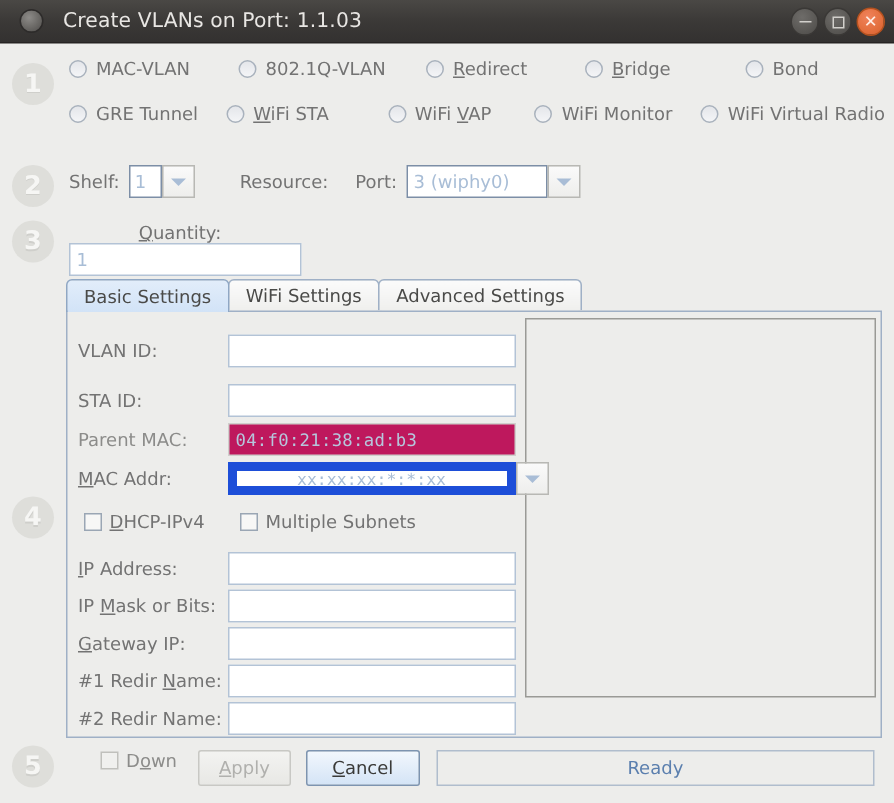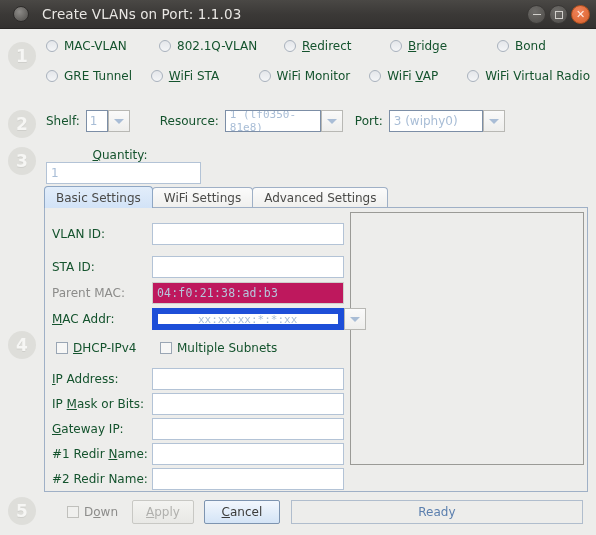--- a/index.html
+++ b/index.html
@@ -104,21 +104,21 @@
     font-weight: bold;
     display: flex;
     align-items: center;
     justify-content: center;
     box-sizing: border-box;
     text-shadow: 0 1px 0 #cfcfcb;
   }
 
   
   .lbl {
-    color: #14532d;
+    color: #737373;
     font-size: 12px;
     white-space: nowrap;
   }
   .lbl.dim { color: #8c8c8a; }
   .u { text-decoration: underline; text-underline-offset: 1px; }
 
   .radio-row {
     position: absolute;
     left: 46px;
     right: 6px;
@@ -203,21 +203,20 @@
     flex: 0 0 auto;
   }
   .chk-item { display: flex; align-items: center; white-space: nowrap; }
 
   
   .tabstrip {
     position: absolute;
     left: 44px;
     top: 186px;
     display: flex;
-    align-items: flex-end;
     height: 22px;
   }
   .tab {
     height: 21px;
     padding: 0 11px;
     display: flex;
     align-items: center;
     font-size: 12px;
     color: #4a4a48;
     border: 1px solid #9fb0c6;
@@ -351,50 +350,44 @@
 
   <div class="radio-row" style="top:66px;">
     <div class="radio-item" style="width:107px;">
       <span class="radio-dot"></span>
       <span class="lbl">GRE Tunnel</span>
     </div>
     <div class="radio-item" style="width:110px;text-align:center;">
       <span class="radio-dot"></span>
       <span class="lbl"><span class="u">W</span>iFi STA</span>
     </div>
+    <div class="radio-item" style="width:100px;">
+      <span class="radio-dot"></span>
+      <span class="lbl">WiFi <span class="u">V</span>AP</span>
+    </div>
     <div class="radio-item" style="width:113px;">
       <span class="radio-dot"></span>
       <span class="lbl">WiFi Monitor</span>
-    </div>
-    <div class="radio-item" style="width:100px;">
-      <span class="radio-dot"></span>
-      <span class="lbl">WiFi <span class="u">V</span>AP</span>
     </div>
     <div class="radio-item">
       <span class="radio-dot"></span>
       <span class="lbl">WiFi Virtual Radio</span>
     </div>
   </div>
 
   <div style="position:absolute; left:46px; top:110px; display:flex; align-items:center;">
     <span class="lbl" style="margin-right:6px;">Shelf:</span>
     <div class="combo">
       <div class="field strong-border" style="width:22px; justify-content:flex-start; padding:0 3px;">1</div>
       <div class="combo-arrow">
           <span class="arrow-tri"></span>
         </div>
     </div>
 
     <span class="lbl" style="margin-left:30px; margin-right:6px;">Resource:</span>
-    <div class="combo">
-      <div class="field mono strong-border" style="width:96px;">1 (lf0350-81e8)</div>
-      <div class="combo-arrow">
-          <span class="arrow-tri"></span>
-        </div>
-    </div>
 
     <span class="lbl" style="margin-left:12px; margin-right:6px;">Port:</span>
     <div class="combo">
       <div class="field strong-border" style="width:94px;">3 (wiphy0)</div>
       <div class="combo-arrow">
           <span class="arrow-tri"></span>
         </div>
     </div>
   </div>
 
@@ -466,21 +459,21 @@
   <div class="frow" style="top:443px;">
     <span class="lbl">#1 Redir <span class="u">N</span>ame:</span>
     <div class="field" style="width:192px;"></div>
   </div>
 
   <div class="frow" style="top:468px;">
     <span class="lbl">#2 Redir Name:</span>
     <div class="field" style="width:192px;"></div>
   </div>
 
-  <div style="position:absolute; left:46px; top:500px; display:flex; align-items:center;padding-left:21px;">
+  <div style="position:absolute; left:46px; top:500px; display:flex; align-items:flex-start;padding-left:21px;">
     <div class="chk-item" style="margin-right:14px;">
       <span class="chk" style="border-color:#c0c0bc; background:#f0f0ee;"></span>
       <span class="lbl dim">D<span class="u">o</span>wn</span>
     </div>
     <div class="btn disabled" style="margin-right:10px;">
       <span><span class="u">A</span>pply</span>
     </div>
     <div class="btn primary" style="margin-right:11px; min-width:76px;">
       <span><span class="u">C</span>ancel</span>
     </div>

